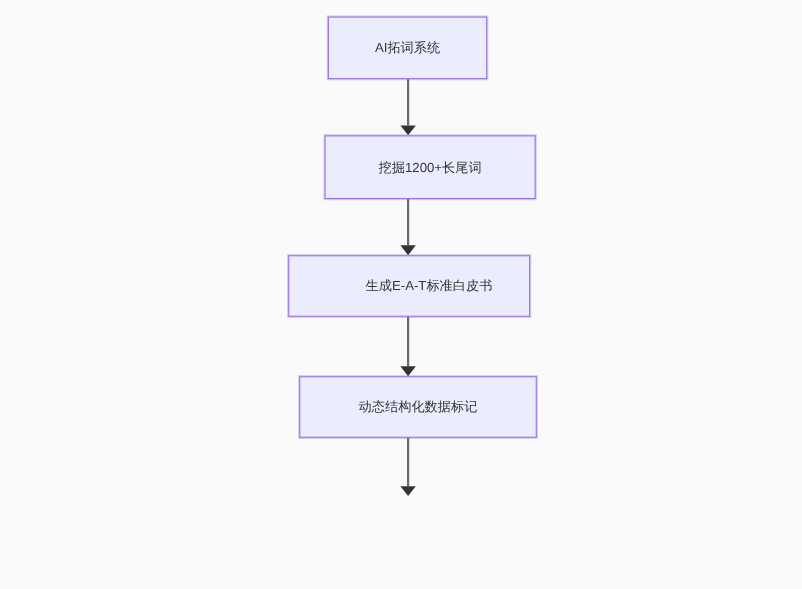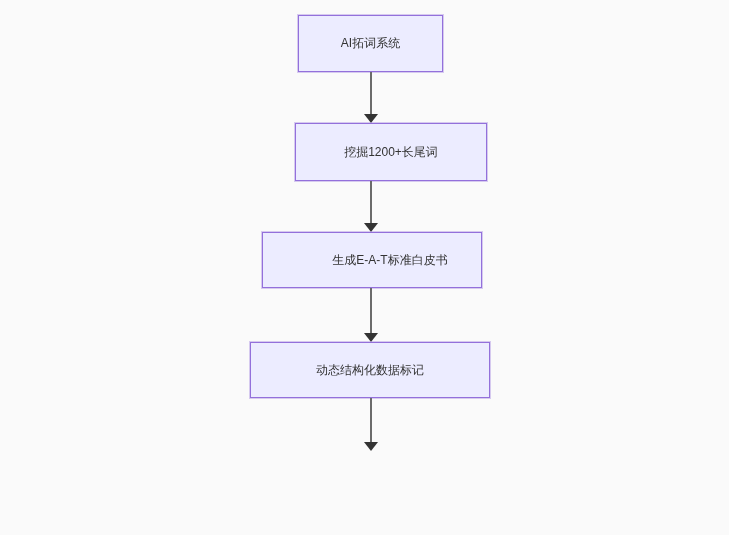--- a/index.html
+++ b/index.html
@@ -84,21 +84,21 @@
 
   <div class="node" style="left:262px; top:232px; width:220px; height:56px;padding-left:36px;">
     <span class="node-label">生成E-A-T标准白皮书</span>
   </div>
 
   <div class="arrow" style="left:364px; top:288px; height:54px;">
     <div class="line"></div>
     <div class="head"></div>
   </div>
 
-  <div class="node" style="left:250px; top:342px; width:240px; height:56px;">
+  <div class="node" style="left:272px; top:342px; width:216px; height:56px;">
     <span class="node-label">动态结构化数据标记</span>
   </div>
 
   <div class="arrow" style="left:364px; top:398px; height:53px;">
     <div class="line"></div>
     <div class="head"></div>
   </div>
 
 
 </div>

